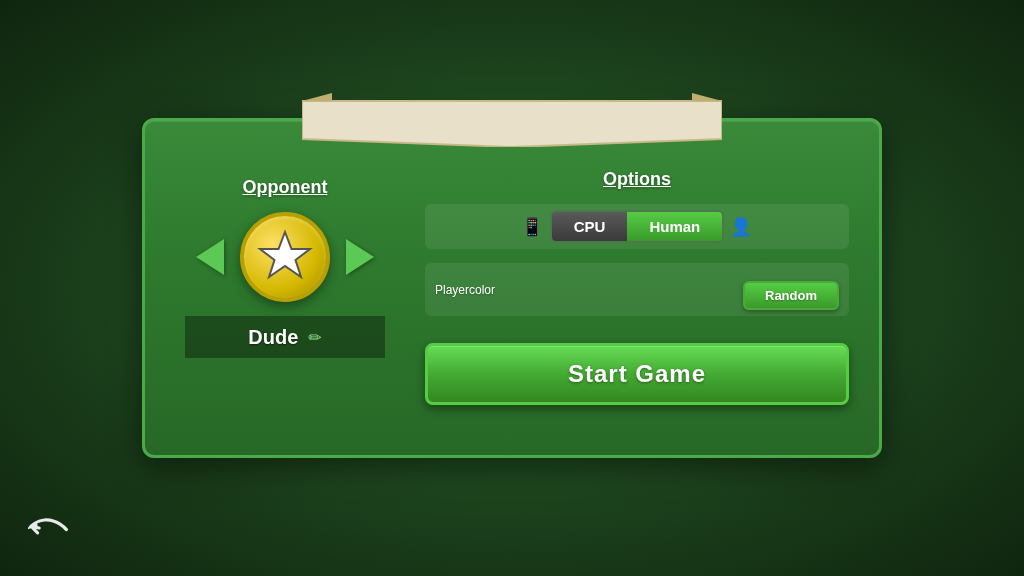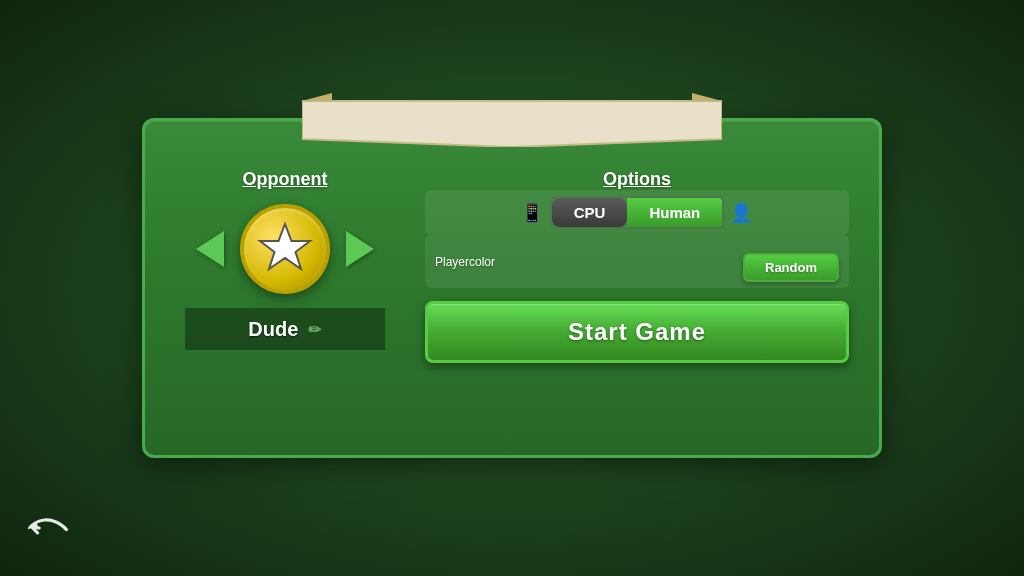--- a/index.html
+++ b/index.html
@@ -77,20 +77,21 @@
       margin-top: 28px;
     }
 
     
     .left-panel {
       flex: 0 0 220px;
       display: flex;
       flex-direction: column;
       align-items: center;
       gap: 14px;
+      margin-top: 8px;
     }
 
     .section-title {
       font-size: 18px;
       font-weight: bold;
       color: #ffffff;
       text-decoration: underline;
       text-shadow: 0 1px 3px rgba(0,0,0,0.4);
     }
 
@@ -167,20 +168,21 @@
       color: #88dd88;
       font-size: 16px;
       cursor: pointer;
     }
 
     
     .right-panel {
       flex: 1;
       display: flex;
       flex-direction: column;
+      gap: 14px;
     }
 
     .options-title {
       font-size: 18px;
       font-weight: bold;
       color: #ffffff;
       text-decoration: underline;
       text-shadow: 0 1px 3px rgba(0,0,0,0.4);
       text-align: center;
     }
@@ -221,21 +223,20 @@
       font-size: 15px;
       font-weight: bold;
       cursor: pointer;
       border: none;
       outline: none;
     }
 
     .toggle-btn.active {
       background: linear-gradient(180deg, #5a5a5a 0%, #3a3a3a 100%);
       color: #ffffff;
-      border-radius: 8px;
     }
 
     .toggle-btn.inactive {
       background: linear-gradient(180deg, #55cc44 0%, #3a9a2a 100%);
       color: #ffffff;
     }
 
     .option-label {
       font-size: 12px;
       color: #ffffff;

